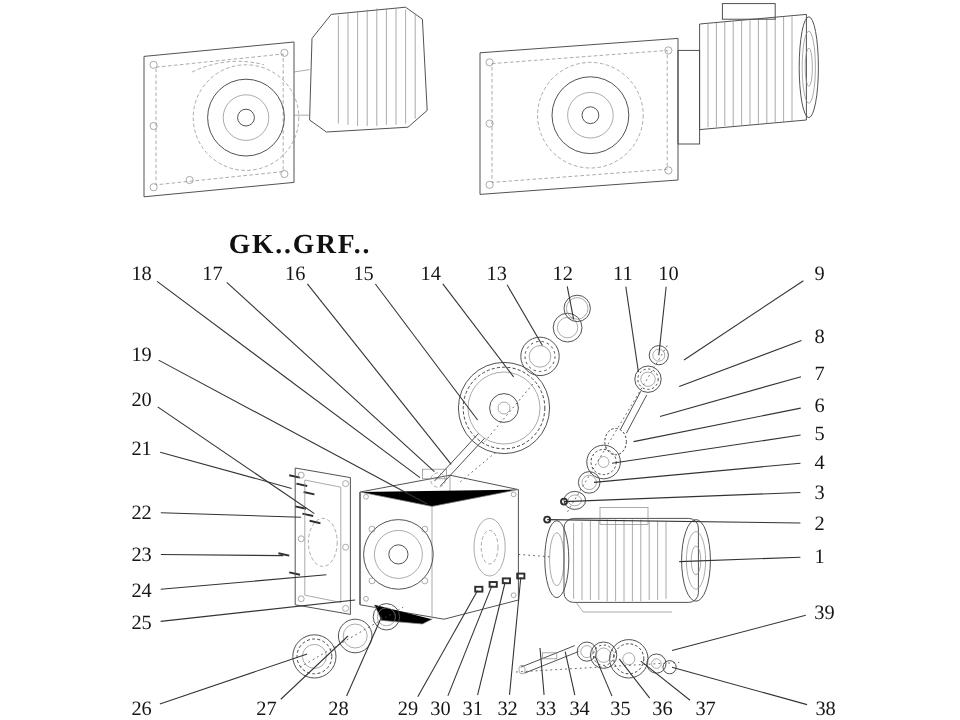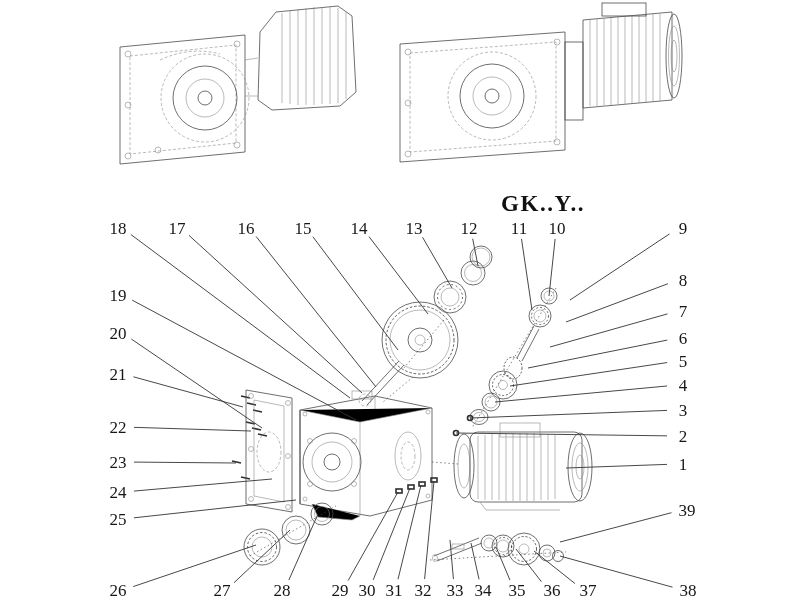--- a/index.html
+++ b/index.html
@@ -315,15 +315,15 @@
       <line x1="509.97863522392" y1="580.1157573241493" x2="496" y2="547" class="leader"></line>
       <text x="517" y="590" class="callout">35</text>
       <line x1="541.4431812285585" y1="581.7341575244442" x2="516" y2="549" class="leader"></line>
       <text x="552" y="590" class="callout">36</text>
       <line x1="575.0291323456019" y1="583.559603907712" x2="534" y2="551" class="leader"></line>
       <text x="588" y="590" class="callout">37</text>
       <line x1="672.5362379691761" y1="587.1760512697616" x2="560" y2="556" class="leader"></line>
       <text x="688" y="590" class="callout">38</text>
     </svg>
 
-  <div class="title title-right">GK..Y..</div>
+  <div class="title title-left">GK..GRF..</div>
 
 </div>
 
 </body></html>

